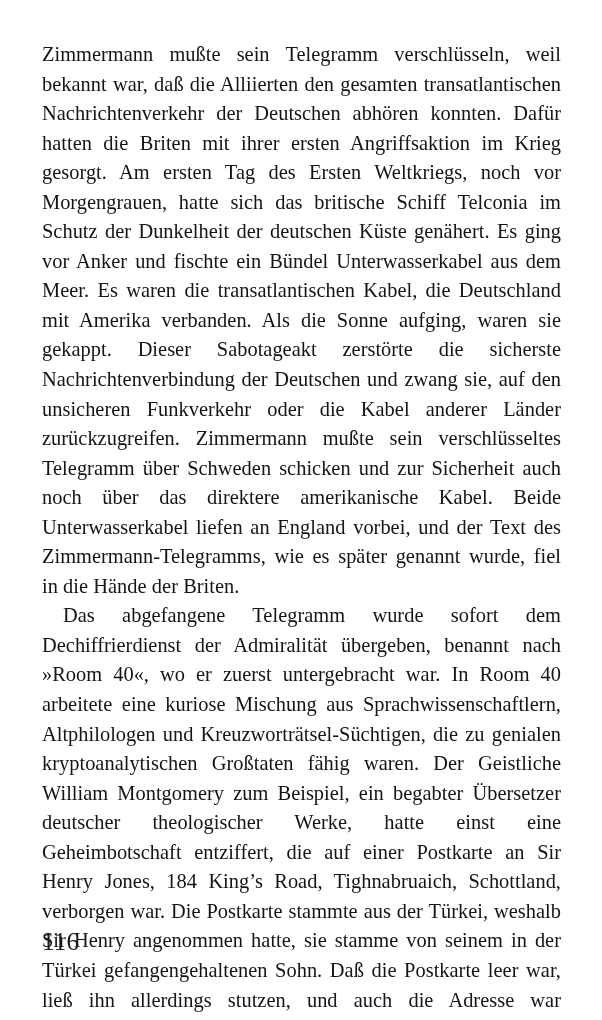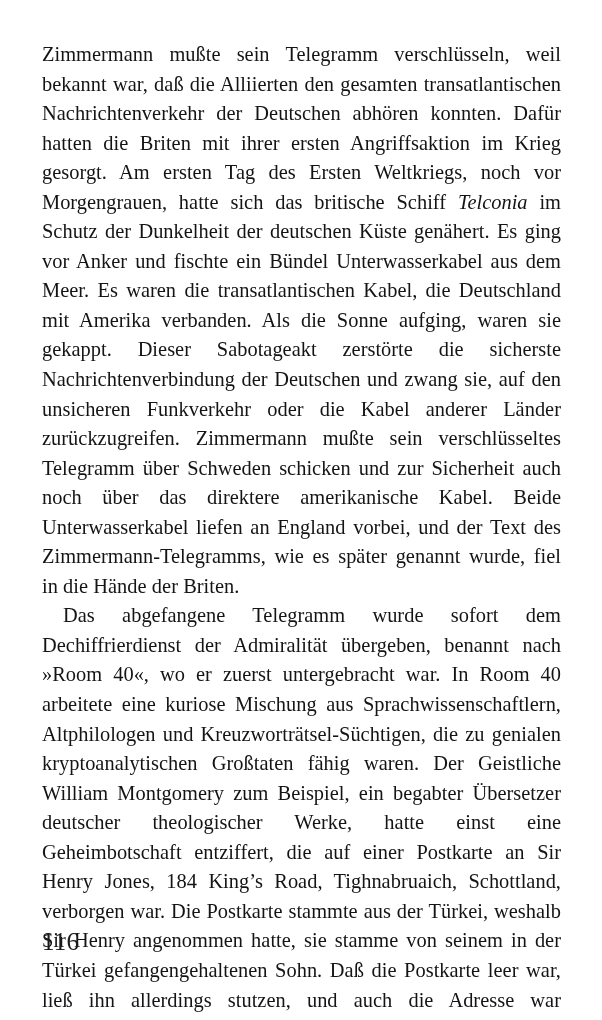--- a/index.html
+++ b/index.html
@@ -35,21 +35,20 @@
     text-justify: inter-word;
     letter-spacing: 0.02px;
     word-spacing: 0.1px;
     color: #141414;
     hyphens: none;
   }
   .para + .para {
     text-indent: 21px;
   }
   .ital {
-    font-style: italic;
   }
   .folio {
     position: absolute;
     left: 42px;
     top: 930px;
     font-size: 25px;
     line-height: 24px;
     color: #1a1a1a;
     letter-spacing: 0.2px;
   }

